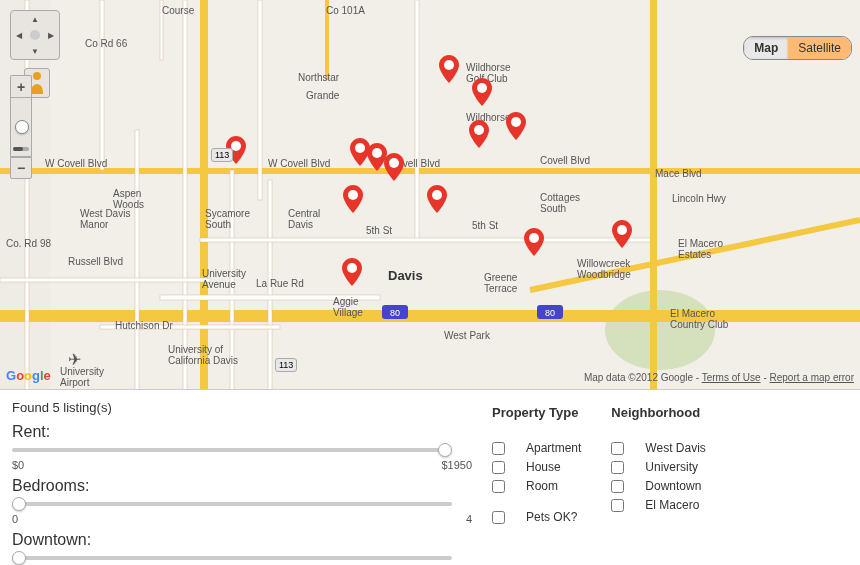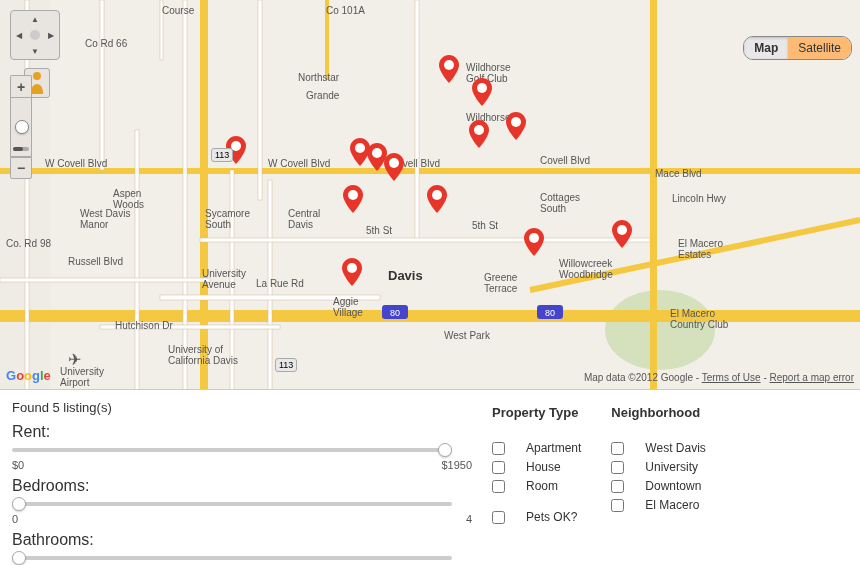--- a/index.html
+++ b/index.html
@@ -319,21 +319,21 @@
     <div class="map-label" style="left:205px;top:208px">Sycamore<br>South</div>
     <div class="map-label" style="left:288px;top:208px">Central<br>Davis</div>
     <div class="map-label" style="left:366px;top:225px">5th St</div>
     <div class="map-label" style="left:472px;top:220px">5th St</div>
     <div class="map-label" style="left:540px;top:192px">Cottages<br>South</div>
     <div class="map-label" style="left:484px;top:272px">Greene<br>Terrace</div>
     <div class="map-label" style="left:202px;top:268px">University<br>Avenue</div>
     <div class="map-label" style="left:333px;top:296px">Aggie<br>Village</div>
     <div class="map-label city" style="left:388px;top:268px">Davis</div>
     <div class="map-label" style="left:444px;top:330px">West Park</div>
-    <div class="map-label" style="left:559px;top:258px">Willowcreek<br>Woodbridge</div>
+    <div class="map-label" style="left:577px;top:258px">Willowcreek<br>Woodbridge</div>
     <div class="map-label" style="left:672px;top:193px">Lincoln Hwy</div>
     <div class="map-label" style="left:678px;top:238px">El Macero<br>Estates</div>
     <div class="map-label" style="left:655px;top:168px">Mace Blvd</div>
     <div class="map-label" style="left:670px;top:308px">El Macero<br>Country Club</div>
     <div class="map-label" style="left:168px;top:344px">University of<br>California Davis</div>
     <div class="map-label" style="left:6px;top:238px">Co. Rd 98</div>
     <div class="map-label" style="left:2px;top:132px;transform:rotate(-90deg);transform-origin:center;">Perifrick Rd</div>
     <div class="map-label" style="left:256px;top:278px">La Rue Rd</div>
     <div class="map-label" style="left:68px;top:256px">Russell Blvd</div>
     <div class="map-label" style="left:115px;top:320px">Hutchison Dr</div>
@@ -494,21 +494,21 @@
       <div class="filter-section">
         <div class="filter-label">Bedrooms:</div>
         <input type="range" class="range-slider" min="0" max="4" value="0" style="width: 440px;">
         <div class="slider-values">
           <span>0</span>
           <span>4</span>
         </div>
       </div>
 
       <div class="filter-section">
-        <div class="filter-label">Bathrooms:</div>
+        <div class="filter-label">Downtown:</div>
         <input type="range" class="range-slider" min="0" max="3" value="0" style="width: 440px;">
         <div class="slider-values">
           <span>0</span>
           <span>3</span>
         </div>
       </div>
     </div>
 
     <div id="filters-right">
 

